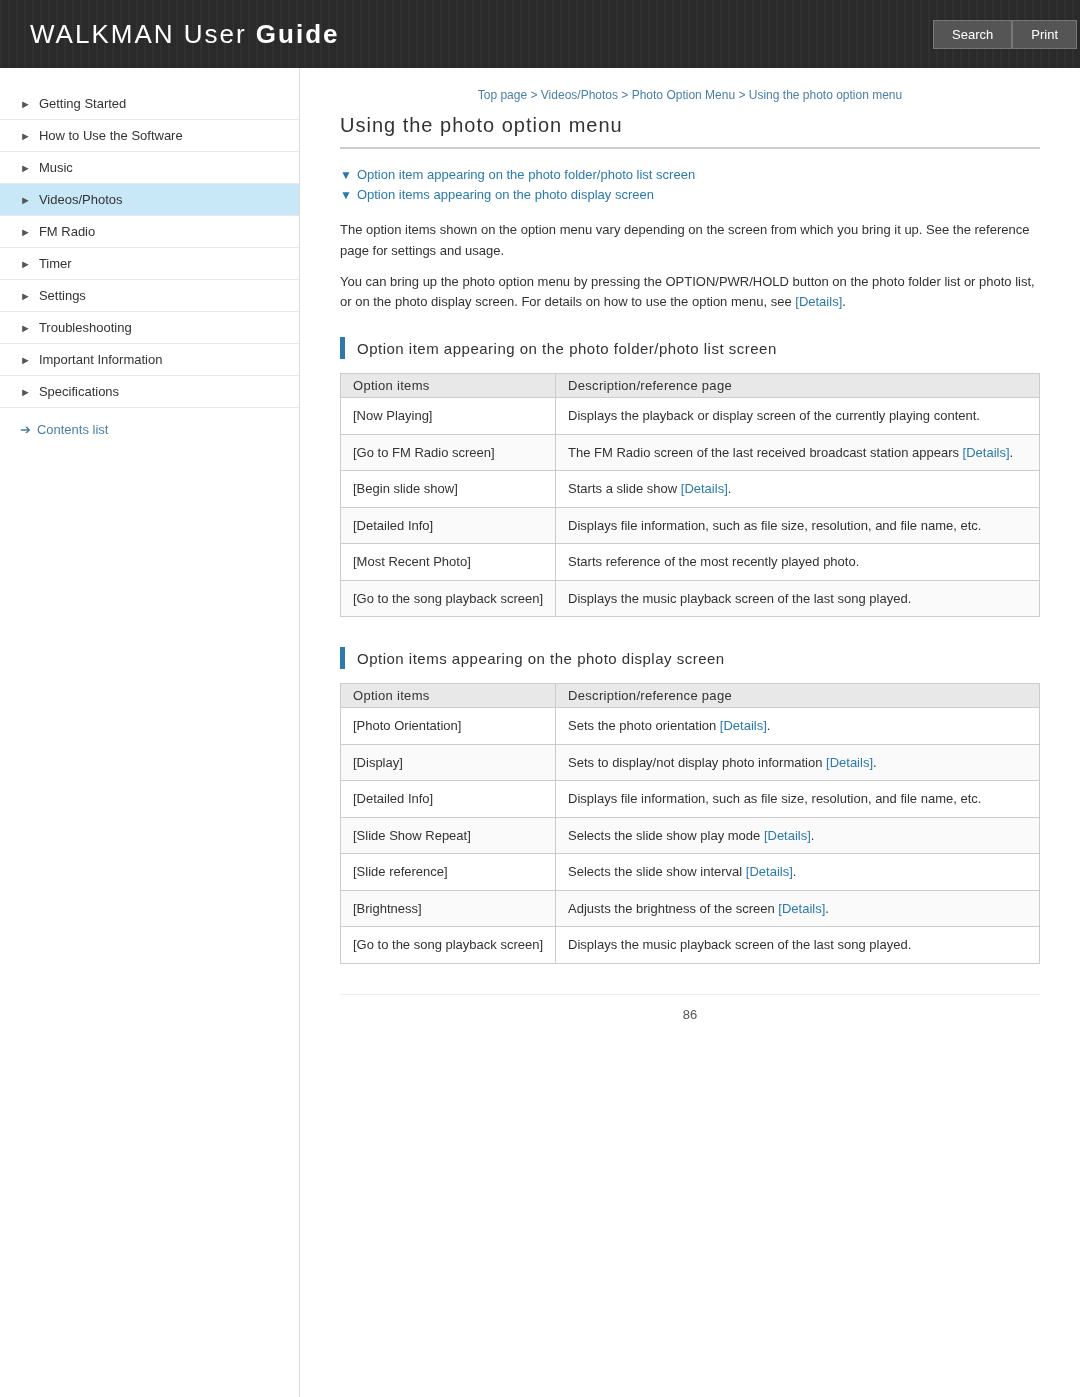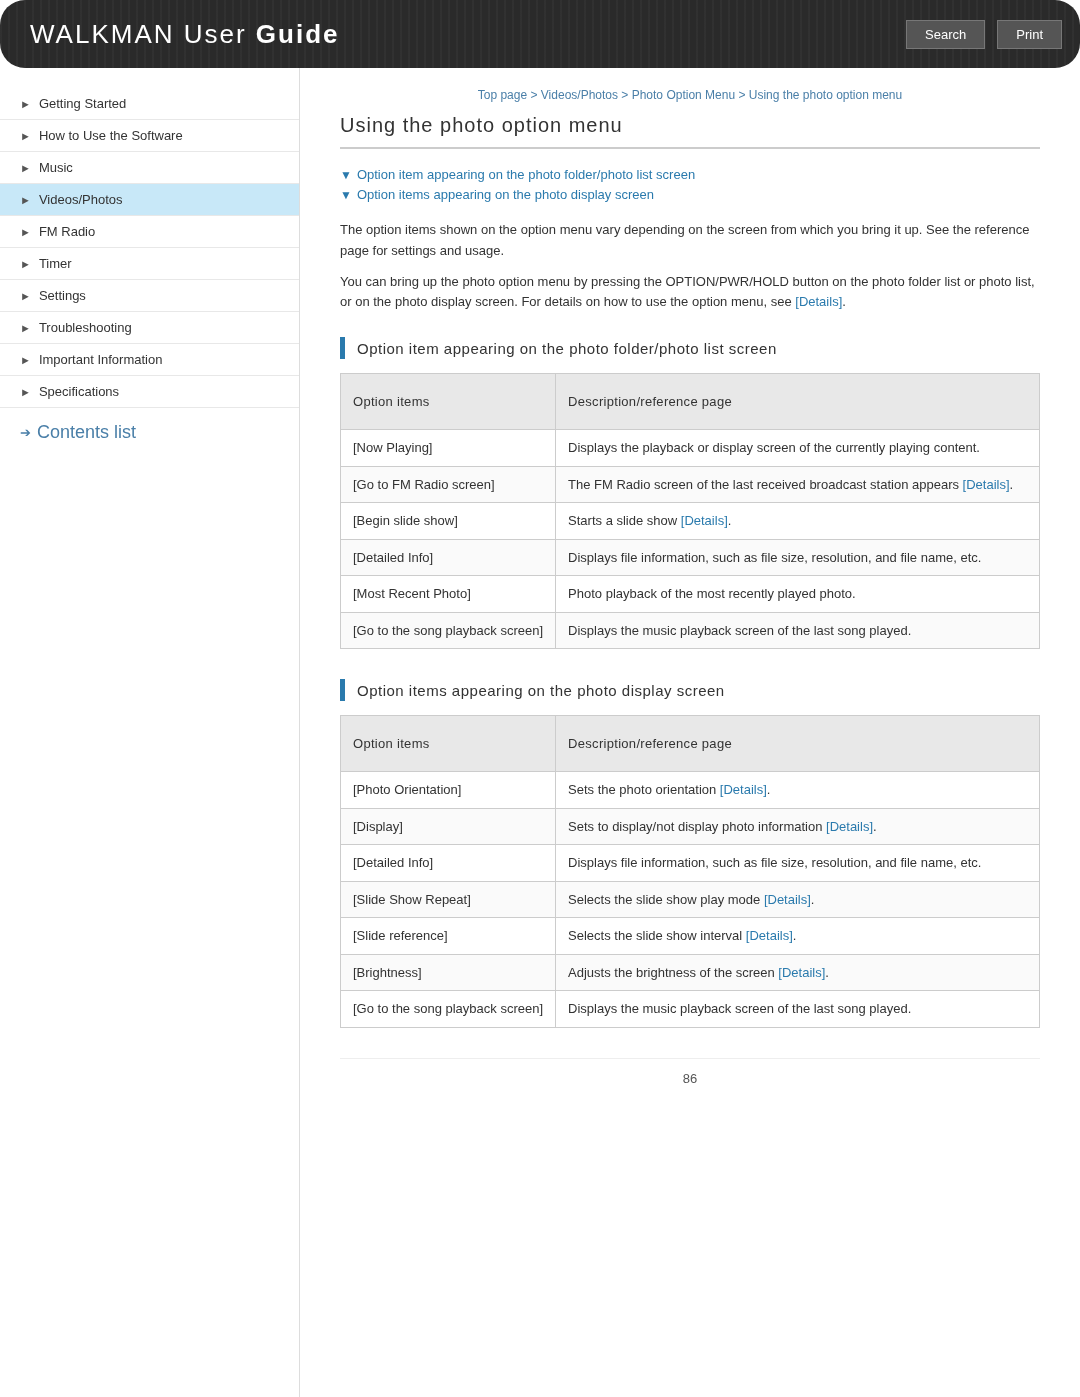--- a/index.html
+++ b/index.html
@@ -19,36 +19,35 @@
         90deg,
         rgba(255,255,255,0.03) 0px,
         rgba(255,255,255,0.03) 2px,
         transparent 2px,
         transparent 8px
       );
       height: 68px;
       display: flex;
       align-items: center;
       justify-content: space-between;
-      padding: 0 18px 0 30px;
-      border-radius: 25px;
+      padding: 0 3px 0 30px;
     }
     .header-title {
       color: #fff;
       font-size: 26px;
       font-weight: normal;
       letter-spacing: 2px;
       font-family: Arial, sans-serif;
     }
     .header-title span.bold {
       font-weight: bold;
     }
     .header-buttons {
       display: flex;
-      gap: 12px;
+      gap: 0;
     }
     .header-btn {
       background: #555;
       color: #fff;
       border: 1px solid #777;
       padding: 6px 18px;
       font-size: 13px;
       cursor: pointer;
     }
 
@@ -90,21 +89,21 @@
       align-items: center;
       gap: 6px;
     }
     .sidebar-footer-arrow {
       color: #4a7fa8;
       font-size: 13px;
     }
     .sidebar-footer-link {
       color: #4a7fa8;
       text-decoration: none;
-      font-size: 18px;
+      font-size: 13px;
     }
 
     
     .content {
       flex: 1;
       padding: 20px 40px 40px 40px;
     }
 
     
     .breadcrumb {
@@ -182,21 +181,21 @@
     
     .option-table {
       width: 100%;
       border-collapse: collapse;
       margin-bottom: 30px;
       font-size: 13px;
     }
     .option-table th {
       background: #e8e8e8;
       border: 1px solid #ccc;
-      padding: 20px 12px;
+      padding: 4px 12px;
       font-weight: normal;
       text-align: left;
       letter-spacing: 0.3px;
     }
     .option-table td {
       border: 1px solid #ccc;
       padding: 8px 12px;
       vertical-align: top;
       line-height: 1.5;
     }
@@ -332,21 +331,21 @@
             <tr>
               <td>[Begin slide show]</td>
               <td>Starts a slide show <a href="#" class="inline-link">[Details]</a>.</td>
             </tr>
             <tr>
               <td>[Detailed Info]</td>
               <td>Displays file information, such as file size, resolution, and file name, etc.</td>
             </tr>
             <tr>
               <td>[Most Recent Photo]</td>
-              <td>Photo playback of the most recently played photo.</td>
+              <td>Starts reference of the most recently played photo.</td>
             </tr>
             <tr>
               <td>[Go to the song playback screen]</td>
               <td>Displays the music playback screen of the last song played.</td>
             </tr>
           </tbody>
       </table>
     </div>
 
     <div id="section2">

